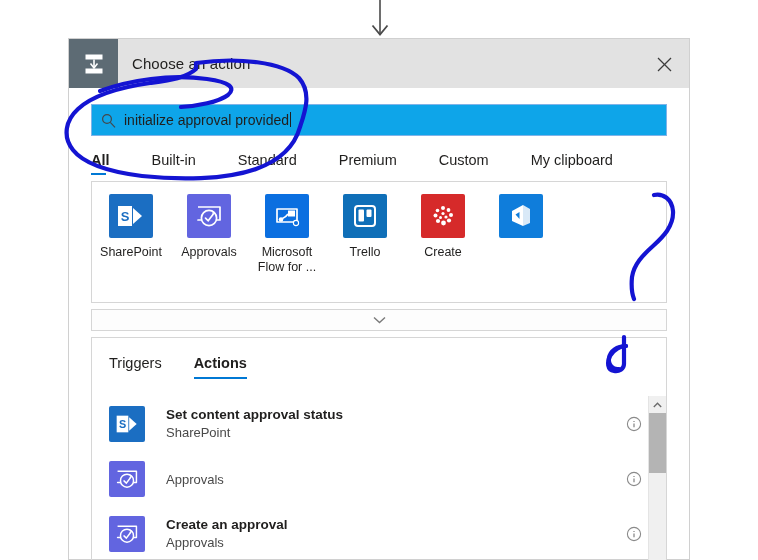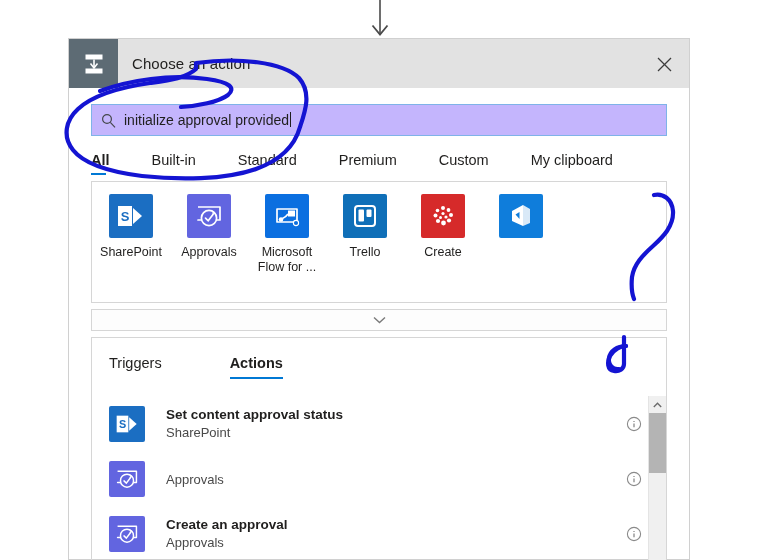--- a/index.html
+++ b/index.html
@@ -83,21 +83,21 @@
 
   
   #search-wrap {
     padding: 16px 22px 0 22px;
   }
   #search-box {
     height: 32px;
     border: 1px solid #7fb3e8;
     display: flex;
     align-items: center;
-    background: #c4b5fd;
+    background: #0ea5e9;
     box-sizing: border-box;
   }
   #search-icon {
     width: 32px;
     display: flex;
     align-items: center;
     justify-content: center;
     flex: 0 0 auto;
   }
   #search-value {
@@ -197,21 +197,20 @@
     border: 1px solid #d6d6d6;
     border-bottom: none;
     box-sizing: border-box;
     height: 278px;
     position: relative;
     overflow: hidden;
   }
   #sub-tabs {
     display: flex;
     padding: 17px 0 0 17px;
-    gap: 36px;
   }
   .sub-tab {
     font-size: 14.5px;
     color: #201f1e;
     margin-right: 32px;
     padding-bottom: 8px;
     position: relative;
     cursor: pointer;
   }
   .sub-tab.sel { font-weight: bold; }

